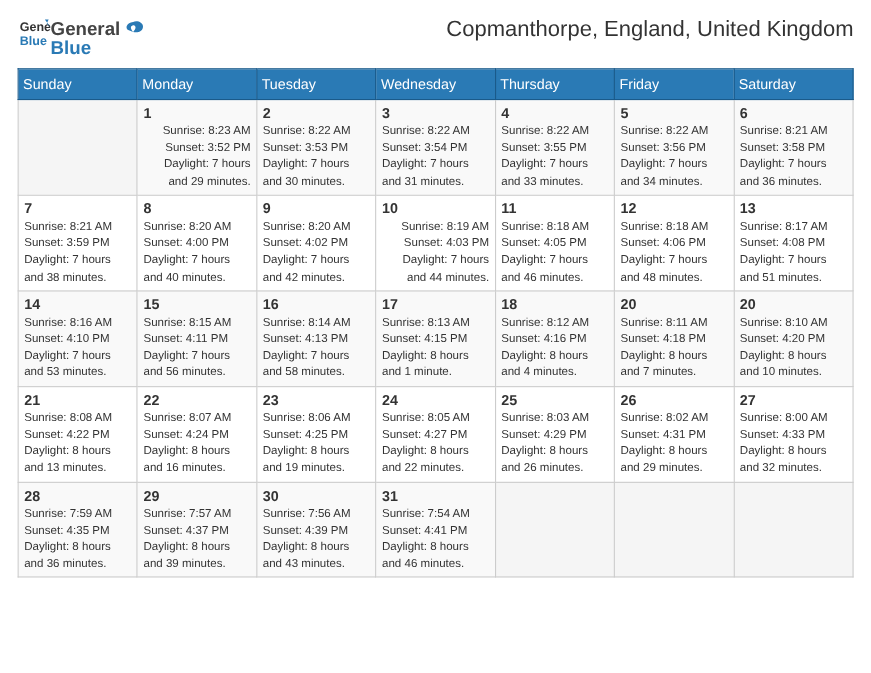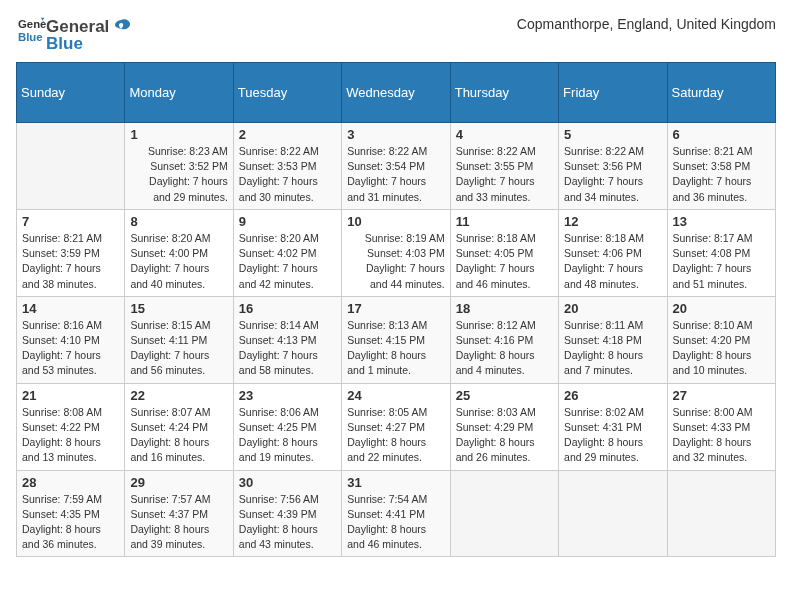--- a/index.html
+++ b/index.html
@@ -28,32 +28,32 @@
     }
     .title-area {
       text-align: right;
     }
     .month-title {
       font-size: 32px;
       font-weight: normal;
       color: #333;
     }
     .location-title {
-      font-size: 14px;
+      font-size: 20px;
       color: #333;
     }
     .calendar-table {
       width: 100%;
       border-collapse: collapse;
       font-size: 11px;
     }
     .calendar-table thead tr th {
       background-color: #2a7ab5;
       color: #fff;
-      padding: 22px 4px;
+      padding: 6px 4px;
       text-align: left;
       font-size: 13px;
       font-weight: normal;
       border: 1px solid #1a5a8a;
     }
     .calendar-table tbody tr td {
       border: 1px solid #ccc;
       vertical-align: top;
       padding: 4px 5px;
       width: 108px;

